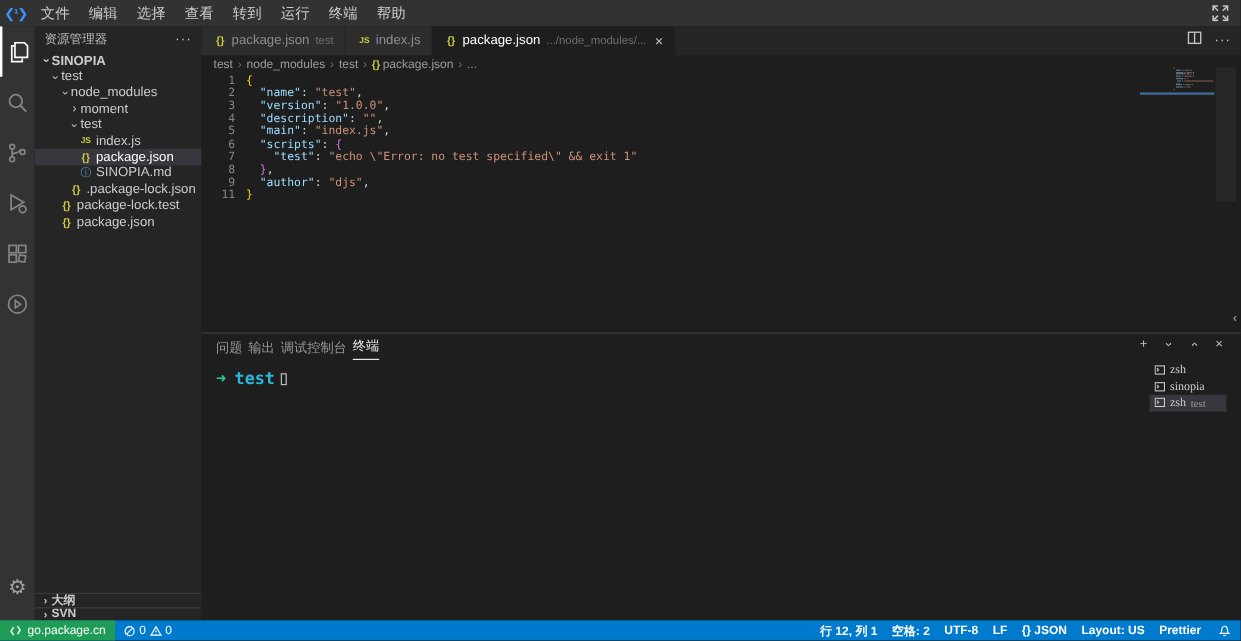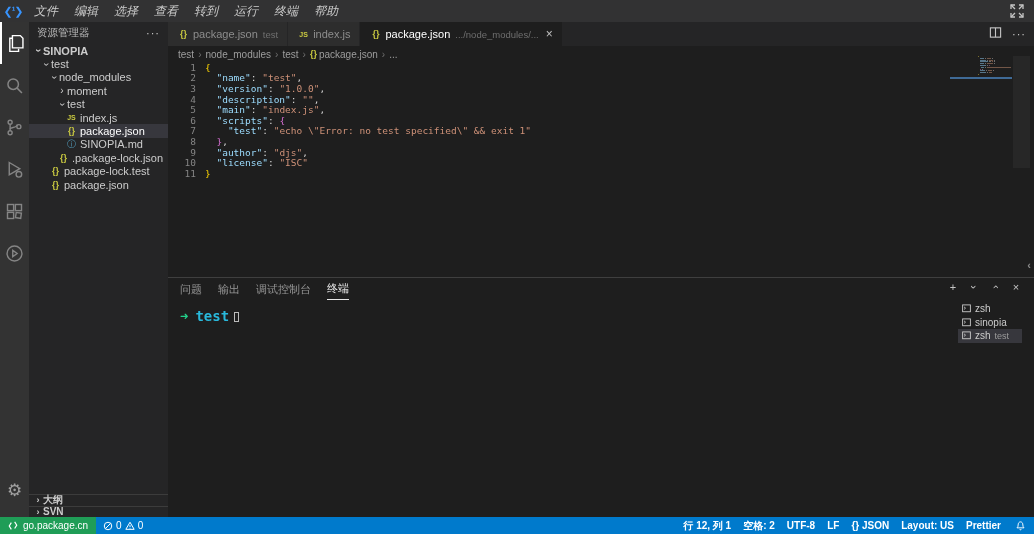--- a/index.html
+++ b/index.html
@@ -73,31 +73,31 @@
   
   #minimap { position:absolute; left:810px; top:34px; width:34px; }
   .mm-row { height:1px; margin-bottom:0.8px; display:flex; }
   .mm-seg { height:1px; margin-right:1px; opacity:0.75; }
   #mm-cursorline { position:absolute; left:782px; top:55px; width:62px; height:2px; background:#3f6a96; }
   #ed-scrollbar { position:absolute; left:845px; top:34px; width:17px; height:112px; background:#2f2f2f; opacity:0.55; }
   #collapse-chevron { position:absolute; right:3px; bottom:6px; color:#8a8a8a; font-size:11px; font-weight:bold; }
 
   
   #panel { position:absolute; left:168px; top:277px; width:866px; height:240px; background:#1e1e1e; border-top:1px solid #3f3f3f; }
-  #panel-tabs { height:22px; display:flex; align-items:flex-end; padding-left:12px; gap:16px; }
+  #panel-tabs { height:22px; display:flex; align-items:flex-end; padding-left:12px; gap:5px; }
   .ptab { font-size:11px; color:#969696; height:22px; display:flex; align-items:center; }
   .ptab.active { color:#e7e7e7; border-bottom:1px solid #e7e7e7; }
   #panel-actions { position:absolute; right:12px; top:3px; display:flex; align-items:center; gap:9px; color:#c5c5c5; font-size:11px; }
   #panel-actions .pa { display:flex; align-items:center; justify-content:center; width:12px; }
   #term-content { position:absolute; left:12px; top:30px; font-family:"DejaVu Sans Mono","Liberation Mono",monospace; font-size:14px; font-weight:bold; }
   #term-arrow { color:#23d18b; margin-right:7px; }
   #term-cwd { color:#29b8db; }
   #term-cursor { display:inline-block; width:5px; height:10px; border:1px solid #bbbbbb; margin-left:5px; vertical-align:middle; }
   #term-list { position:absolute; right:12px; top:24px; width:64px; }
-  .term-row { height:13.5px; display:flex; align-items:center; font-size:10px; color:#cccccc; padding-left:4px; white-space:nowrap; }
+  .term-row { height:13.5px; display:flex; align-items:center; font-size:10px; color:#cccccc; padding-left:4px; white-space:nowrap;font-family:Liberation Serif, serif; }
   .term-row.sel { background:#37373d; }
   .term-row svg { width:9px; height:9px; margin-right:4px; flex:0 0 9px; }
   .term-row .hint { margin-left:4px; color:#9a9a9a; font-size:9px; }
 
   
   #statusbar { position:absolute; left:0; top:517px; width:1034px; height:17px; background:#007acc; display:flex; align-items:center; font-size:10px; color:#ffffff; }
   #remote { height:17px; background:#1f9d57; display:flex; align-items:center; padding:0 8px; gap:5px; }
   #remote svg { width:10px; height:10px; }
   #problems { display:flex; align-items:center; gap:3px; padding:0 7px; }
   #problems svg { width:10px; height:10px; }
@@ -106,21 +106,21 @@
   #bell { padding:0 8px; display:flex; align-items:center; }
   #bell svg { width:11px; height:11px; }
 </style>
 </head>
 <body>
 
 <div id="app">
 
   <div id="titlebar">
     <span id="logo">❮¹❯</span>
-    <span id="menubar" style="display: flex; font-style: italic;">
+    <span id="menubar" style="display: flex;">
         <span class="menu-item">文件</span>
         <span class="menu-item">编辑</span>
         <span class="menu-item">选择</span>
         <span class="menu-item">查看</span>
         <span class="menu-item">转到</span>
         <span class="menu-item">运行</span>
         <span class="menu-item">终端</span>
         <span class="menu-item">帮助</span>
       </span>
     <span id="win-controls">
@@ -338,24 +338,20 @@
         </div>
         <div class="code-line">
           <span class="gutter">8</span>
           <span class="ct"><span class="tk-w">  </span><span class="tk-b2">}</span><span class="tk-p">,</span></span>
         </div>
         <div class="code-line">
           <span class="gutter">9</span>
           <span class="ct"><span class="tk-w">  </span><span class="tk-k">"author"</span><span class="tk-p">: </span><span class="tk-s">"djs"</span><span class="tk-p">,</span></span>
         </div>
         <div class="code-line">
-          <span class="gutter">10</span>
-          <span class="ct"><span class="tk-w">  </span><span class="tk-k">"license"</span><span class="tk-p">: </span><span class="tk-s">"ISC"</span></span>
-        </div>
-        <div class="code-line">
           <span class="gutter">11</span>
           <span class="ct"><span class="tk-b1">}</span></span>
         </div>
       </div>
     <div id="minimap">
         <div class="mm-row">
           <span class="mm-seg" style="width: 1px; background: rgb(154, 138, 51);"></span>
         </div>
         <div class="mm-row">
           <span class="mm-seg" style="width: 1.24px; background: transparent;"></span>

